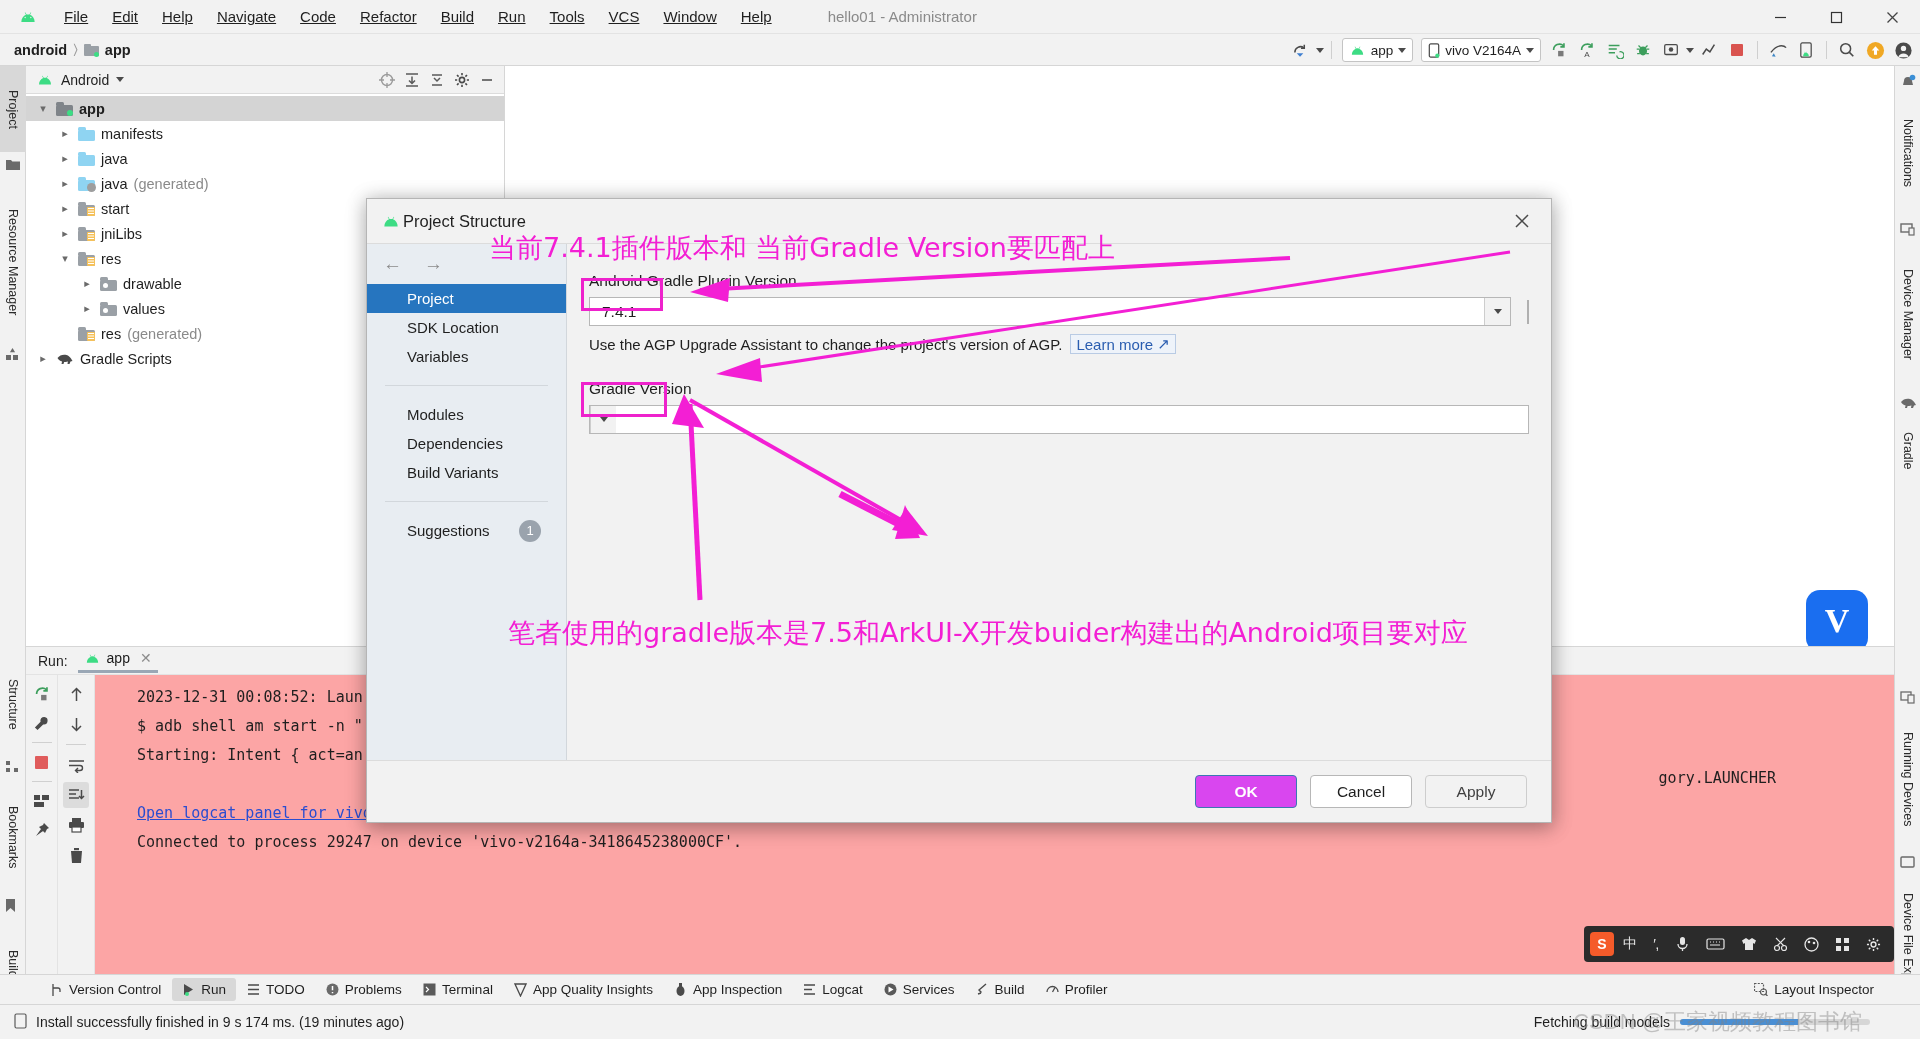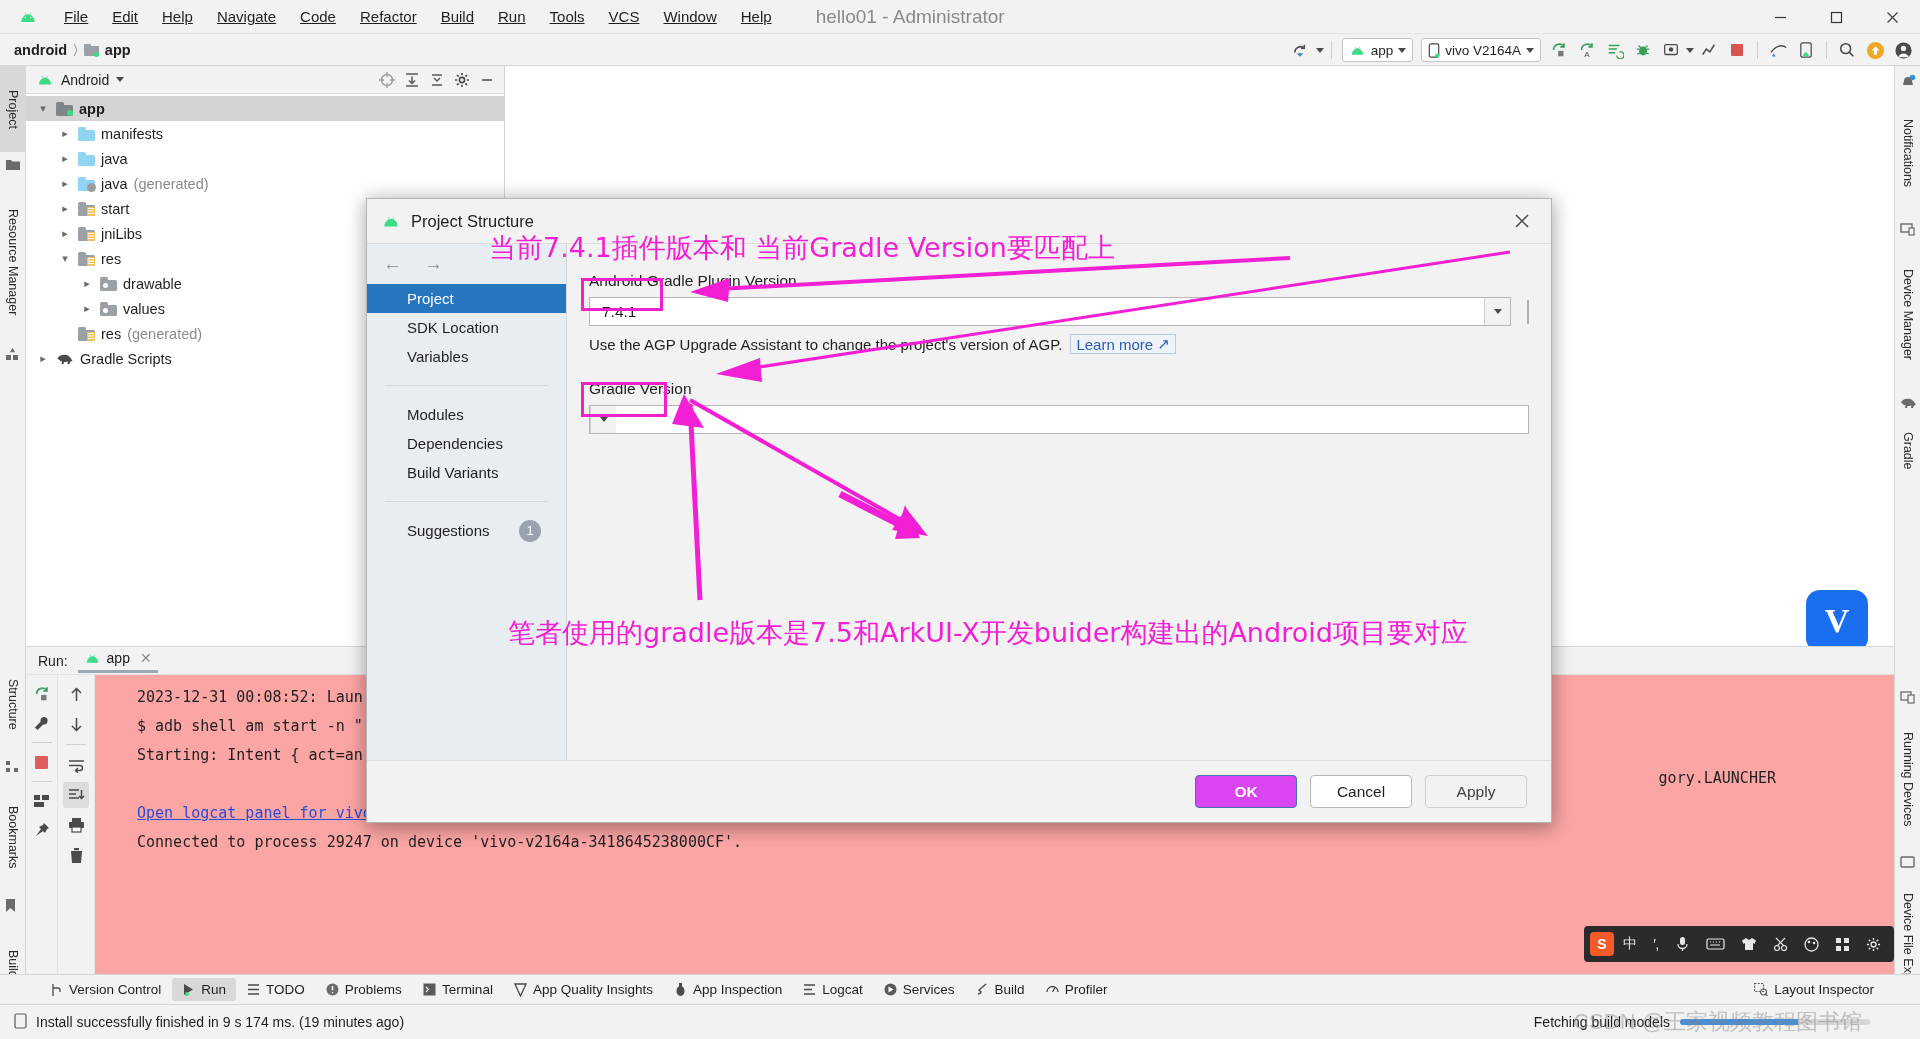--- a/index.html
+++ b/index.html
@@ -24,21 +24,21 @@
     width: 20px; height: 16px; margin-left: 18px; margin-right: 14px;
     position: relative; flex: none;
   }
   .menus { display: flex; align-items: center; gap: 0px; }
   .menu-item {
     padding: 3px 12px; font-size: 15px; color: #1f1f1f; cursor: default;
     white-space: nowrap;
   }
   .menu-item .ul { text-decoration: underline; }
   .win-title {
-    margin-left: 32px; font-size: 19px; color: #8a8a8a; white-space: nowrap;
+    margin-left: 44px; font-size: 15px; color: #8a8a8a; white-space: nowrap;
   }
   .win-ctrls {
     position: absolute; right: 0; top: 0; height: 34px; display: flex; align-items: center;
   }
   .win-btn {
     width: 56px; height: 34px; display: flex; align-items: center; justify-content: center;
     color: #444; font-size: 15px;
   }
 
   
@@ -233,21 +233,21 @@
     position: absolute; left: 366px; top: 198px; width: 1188px; height: 630px;
     background: rgba(0,0,0,0.16); filter: blur(9px); border-radius: 3px;
   }
   .dialog {
     position: absolute; left: 366px; top: 198px; width: 1186px; height: 625px;
     background: #f2f2f2; border: 1px solid #b5b5b5;
     box-shadow: 0 4px 20px rgba(0,0,0,0.22);
     display: flex; flex-direction: column;
   }
   .dlg-title {
-    height: 44px; display: flex; align-items: center; padding: 0 14px; gap: 10px;
+    height: 44px; display: flex; align-items: center; padding: 0 14px; gap: 2px;
     background: #f2f2f2; flex: none;
   }
   .dlg-title .t { font-size: 16.5px; color: #1f1f1f; }
   .dlg-close {
     margin-left: auto; width: 30px; height: 30px; display: flex; align-items: center;
     justify-content: center; font-size: 20px; color: #4a4a4a; border-radius: 3px;
   }
   .dlg-body { flex: 1; display: flex; min-height: 0; border-top: 1px solid #dcdcdc; }
   .dlg-side {
     width: 200px; background: #e8edf2; border-right: 1px solid #d2d7dc;

